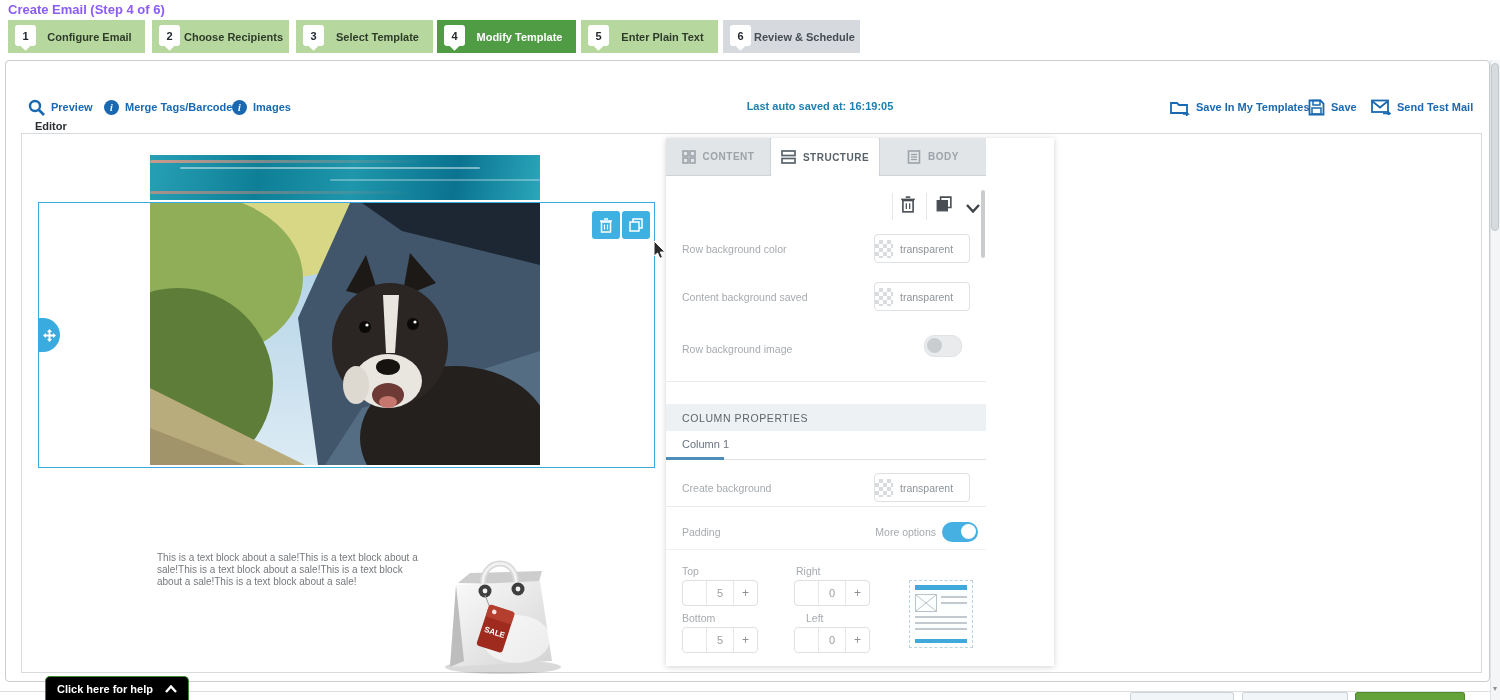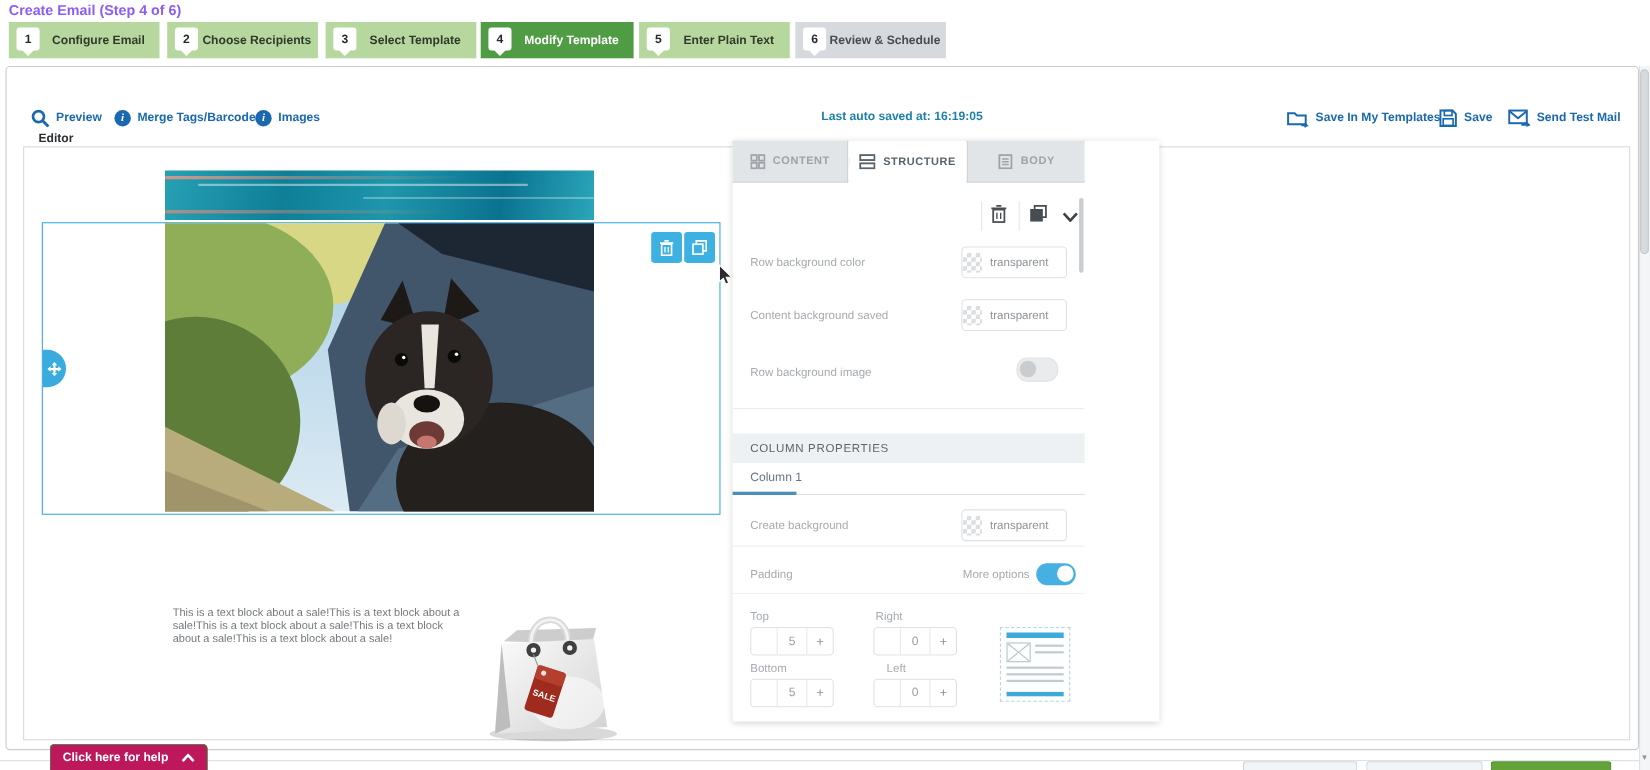--- a/index.html
+++ b/index.html
@@ -45,21 +45,21 @@
     display:flex;align-items:center;justify-content:center;cursor:move;}
   .rowbtn{position:absolute;top:211px;width:28px;height:28px;background:#3fb0e2;border-radius:3px;
     display:flex;align-items:center;justify-content:center;cursor:pointer;}
   .dog{left:150px;top:203px;width:390px;height:262px;}
 
   
   .etext{position:absolute;font-size:10px;line-height:12px;color:#75797d;}
   .bag{left:428px;top:543px;width:145px;height:132px;}
 
   
-  .props{left:666px;top:128px;width:388px;height:528px;background:#fff;box-shadow:0 1px 6px rgba(0,0,0,.18);}
+  .props{left:666px;top:138px;width:388px;height:528px;background:#fff;box-shadow:0 1px 6px rgba(0,0,0,.18);}
   .props .abs{position:absolute;}
   .ptab{top:0;height:38px;display:flex;align-items:center;justify-content:center;gap:7px;
     font-size:10px;font-weight:bold;letter-spacing:.5px;cursor:pointer;box-sizing:border-box;}
   .ptab.inactive{background:#e2e5e8;color:#9da3a9;border-bottom:1px solid #d0d4d8;}
   .ptab.active{background:#fff;color:#59636b;}
   .bar1{left:0;top:50px;width:320px;height:37px;border-top:1px solid #e8ebee;border-bottom:1px solid #e8ebee;
     display:flex;align-items:center;box-sizing:border-box;}
   .bar1-title{margin-left:16px;font-size:10.5px;color:#60686d;letter-spacing:.6px;}
   .bar-div{position:absolute;top:55px;width:1px;height:27px;background:#e4e7ea;}
   .bar-ic{position:absolute;top:58px;color:#474d53;cursor:pointer;}
@@ -94,21 +94,21 @@
   .pvw-line{height:2px;background:#c3cacf;margin-top:4px;}
   .pvw-row{display:flex;gap:4px;margin-top:4px;align-items:flex-start;}
   .pvw-img{width:22px;height:18px;border:1px solid #b9c2c8;box-sizing:border-box;position:relative;flex:none;}
   .panel-thumb{left:315px;top:52px;width:4px;height:68px;background:#c9cdd0;border-radius:2px;}
 
   
   .bottom-line{left:0;top:691px;width:1490px;height:1px;background:#dcdfe2;}
   .sliver{position:absolute;top:692px;height:9px;border-radius:3px 3px 0 0;box-sizing:border-box;}
   .sliver.light{background:#f2f5f8;border:1px solid #ccd4da;border-bottom:none;}
   .sliver.green{background:#63a33a;border:1px solid #4c8a2a;border-bottom:none;}
-  .help-btn{left:45px;top:676px;width:142px;height:24px;background:#be185d;border:1px solid #3f8a39;border-bottom:none;
+  .help-btn{left:45px;top:676px;width:142px;height:24px;background:#000000;border:1px solid #3f8a39;border-bottom:none;
     border-radius:5px 5px 0 0;color:#fff;font-weight:bold;font-size:11px;display:flex;align-items:center;
     justify-content:center;gap:12px;cursor:pointer;}
 
   
   .vscroll{left:1490px;top:60px;width:10px;height:640px;background:#f3f5f6;border-left:1px solid #e0e3e6;}
   .vthumb{left:1491px;top:63px;width:8px;height:168px;background:#d7dbde;border:1px solid #c3c8cc;border-radius:4px;box-sizing:border-box;}
   .varrow{left:1491px;top:684px;width:8px;height:10px;color:#8a9095;font-size:8px;line-height:10px;text-align:center;}
 </style>
 </head>
 <body>

